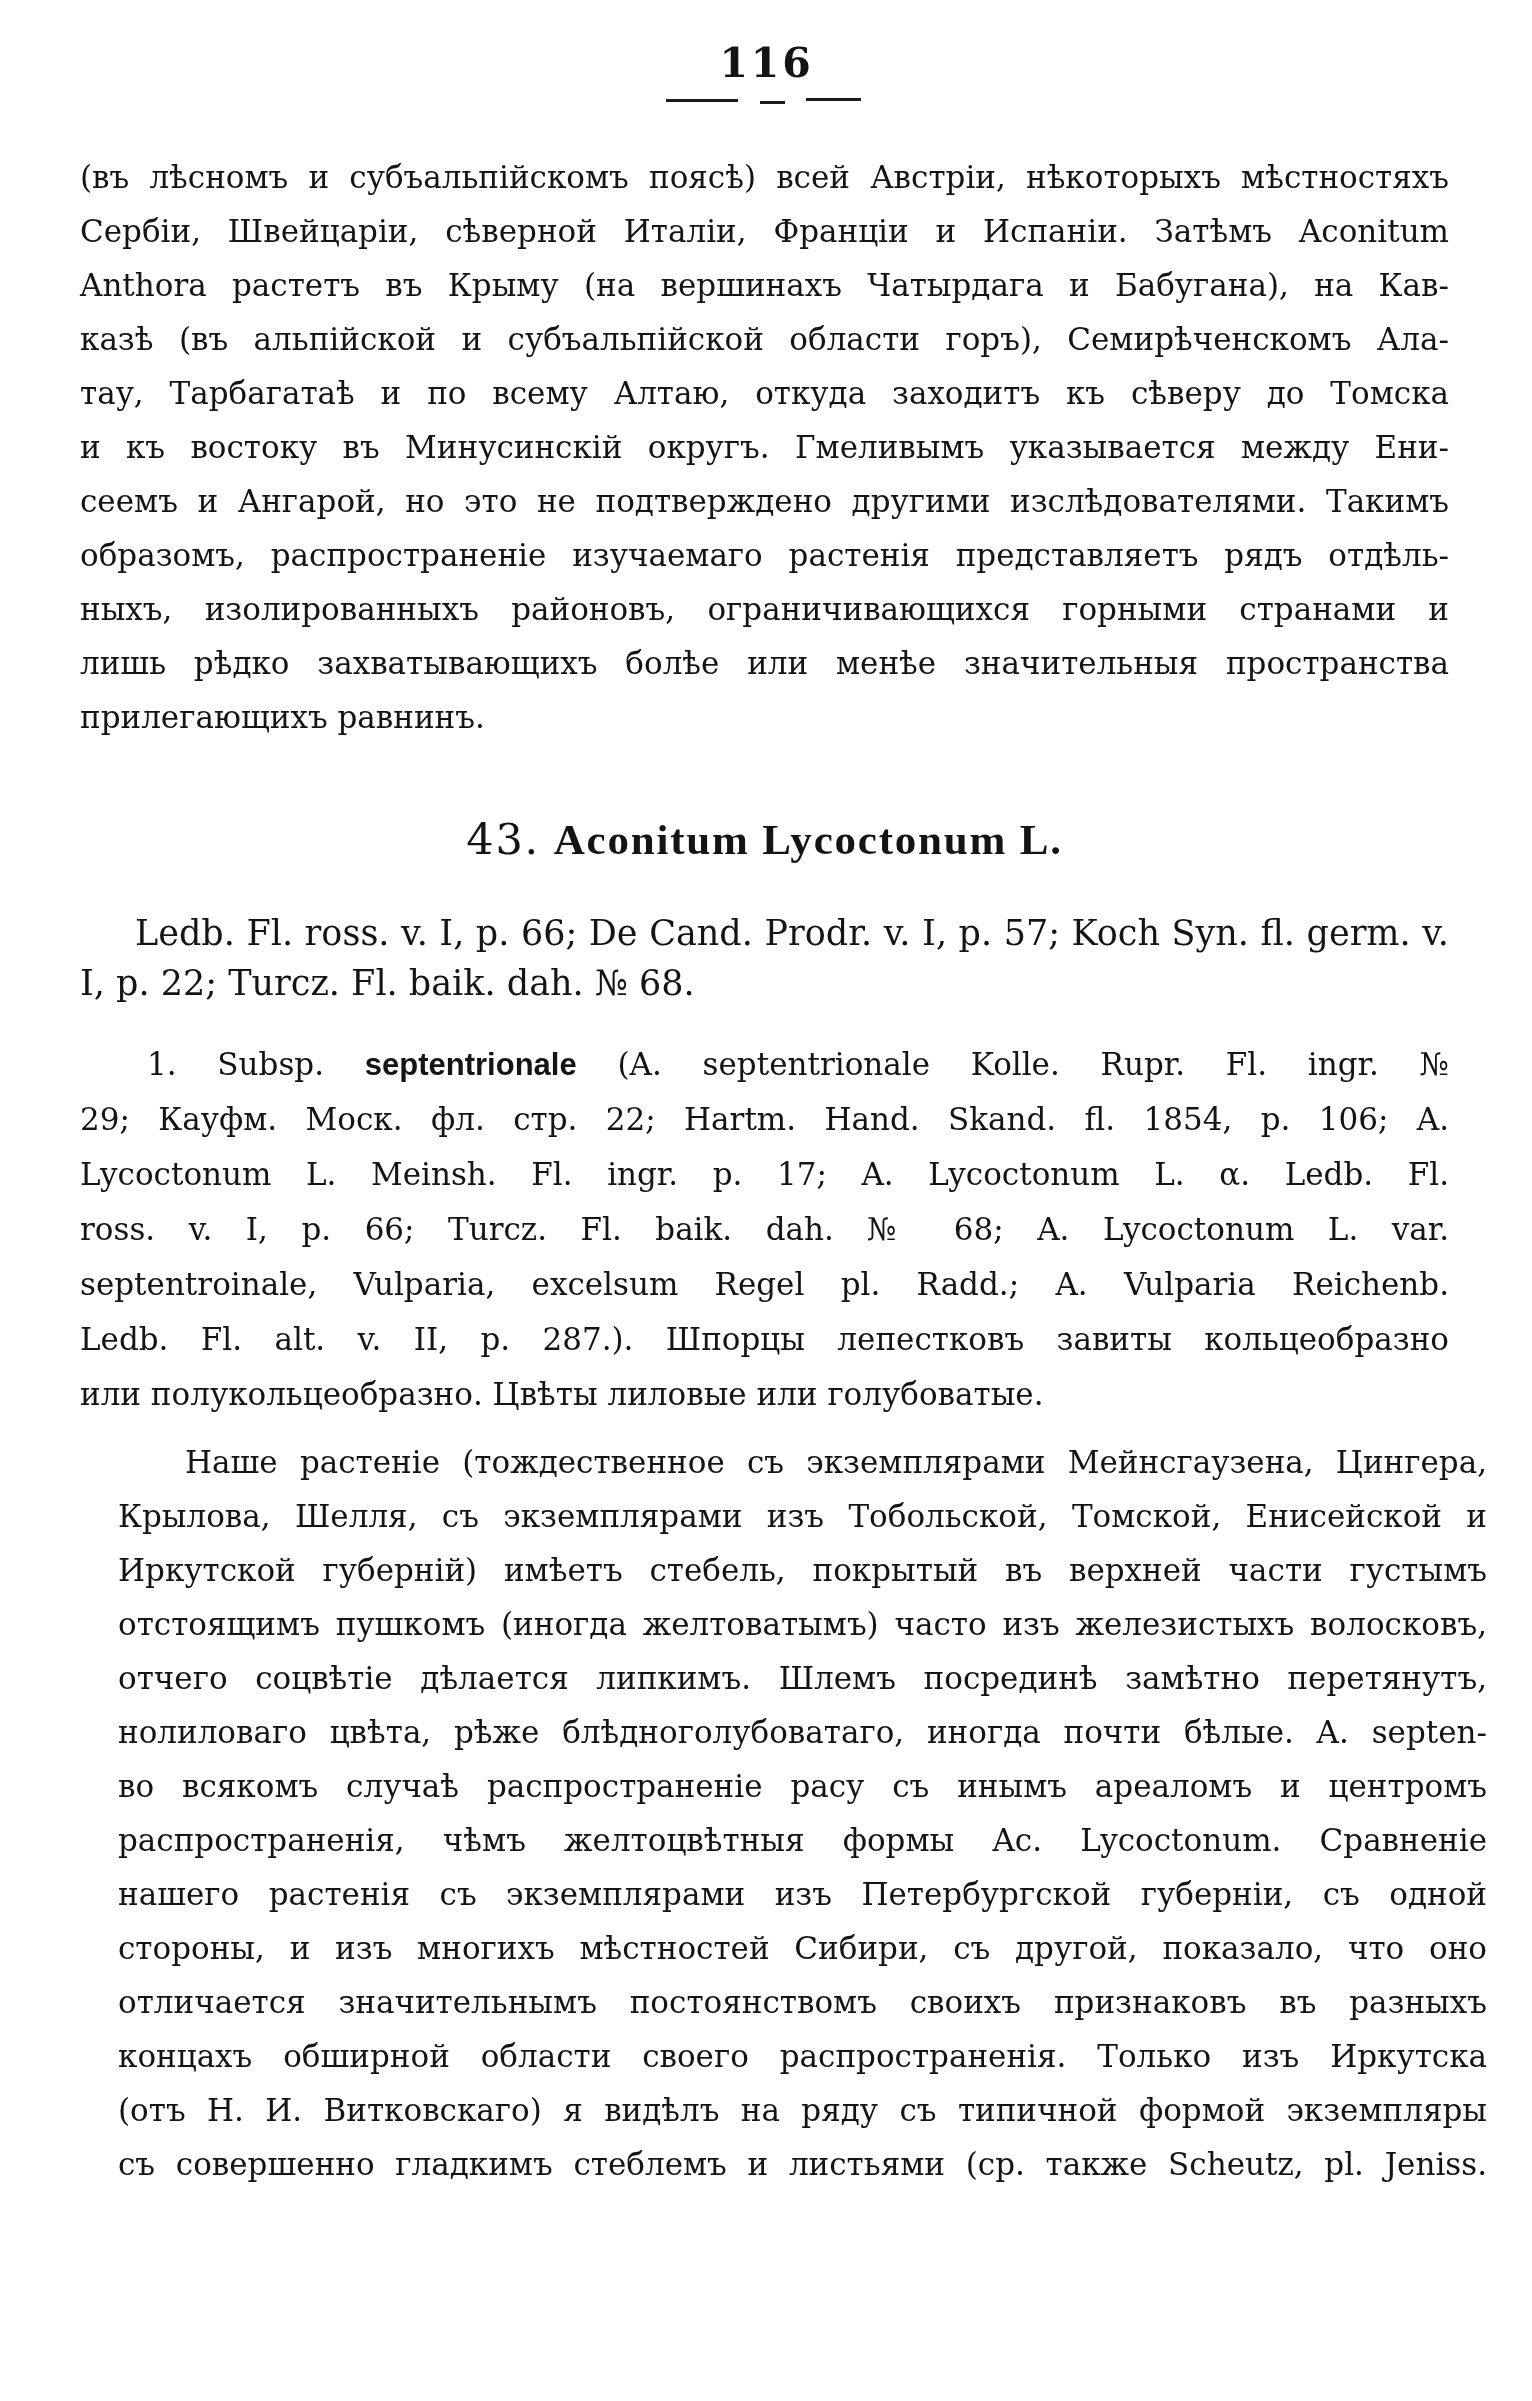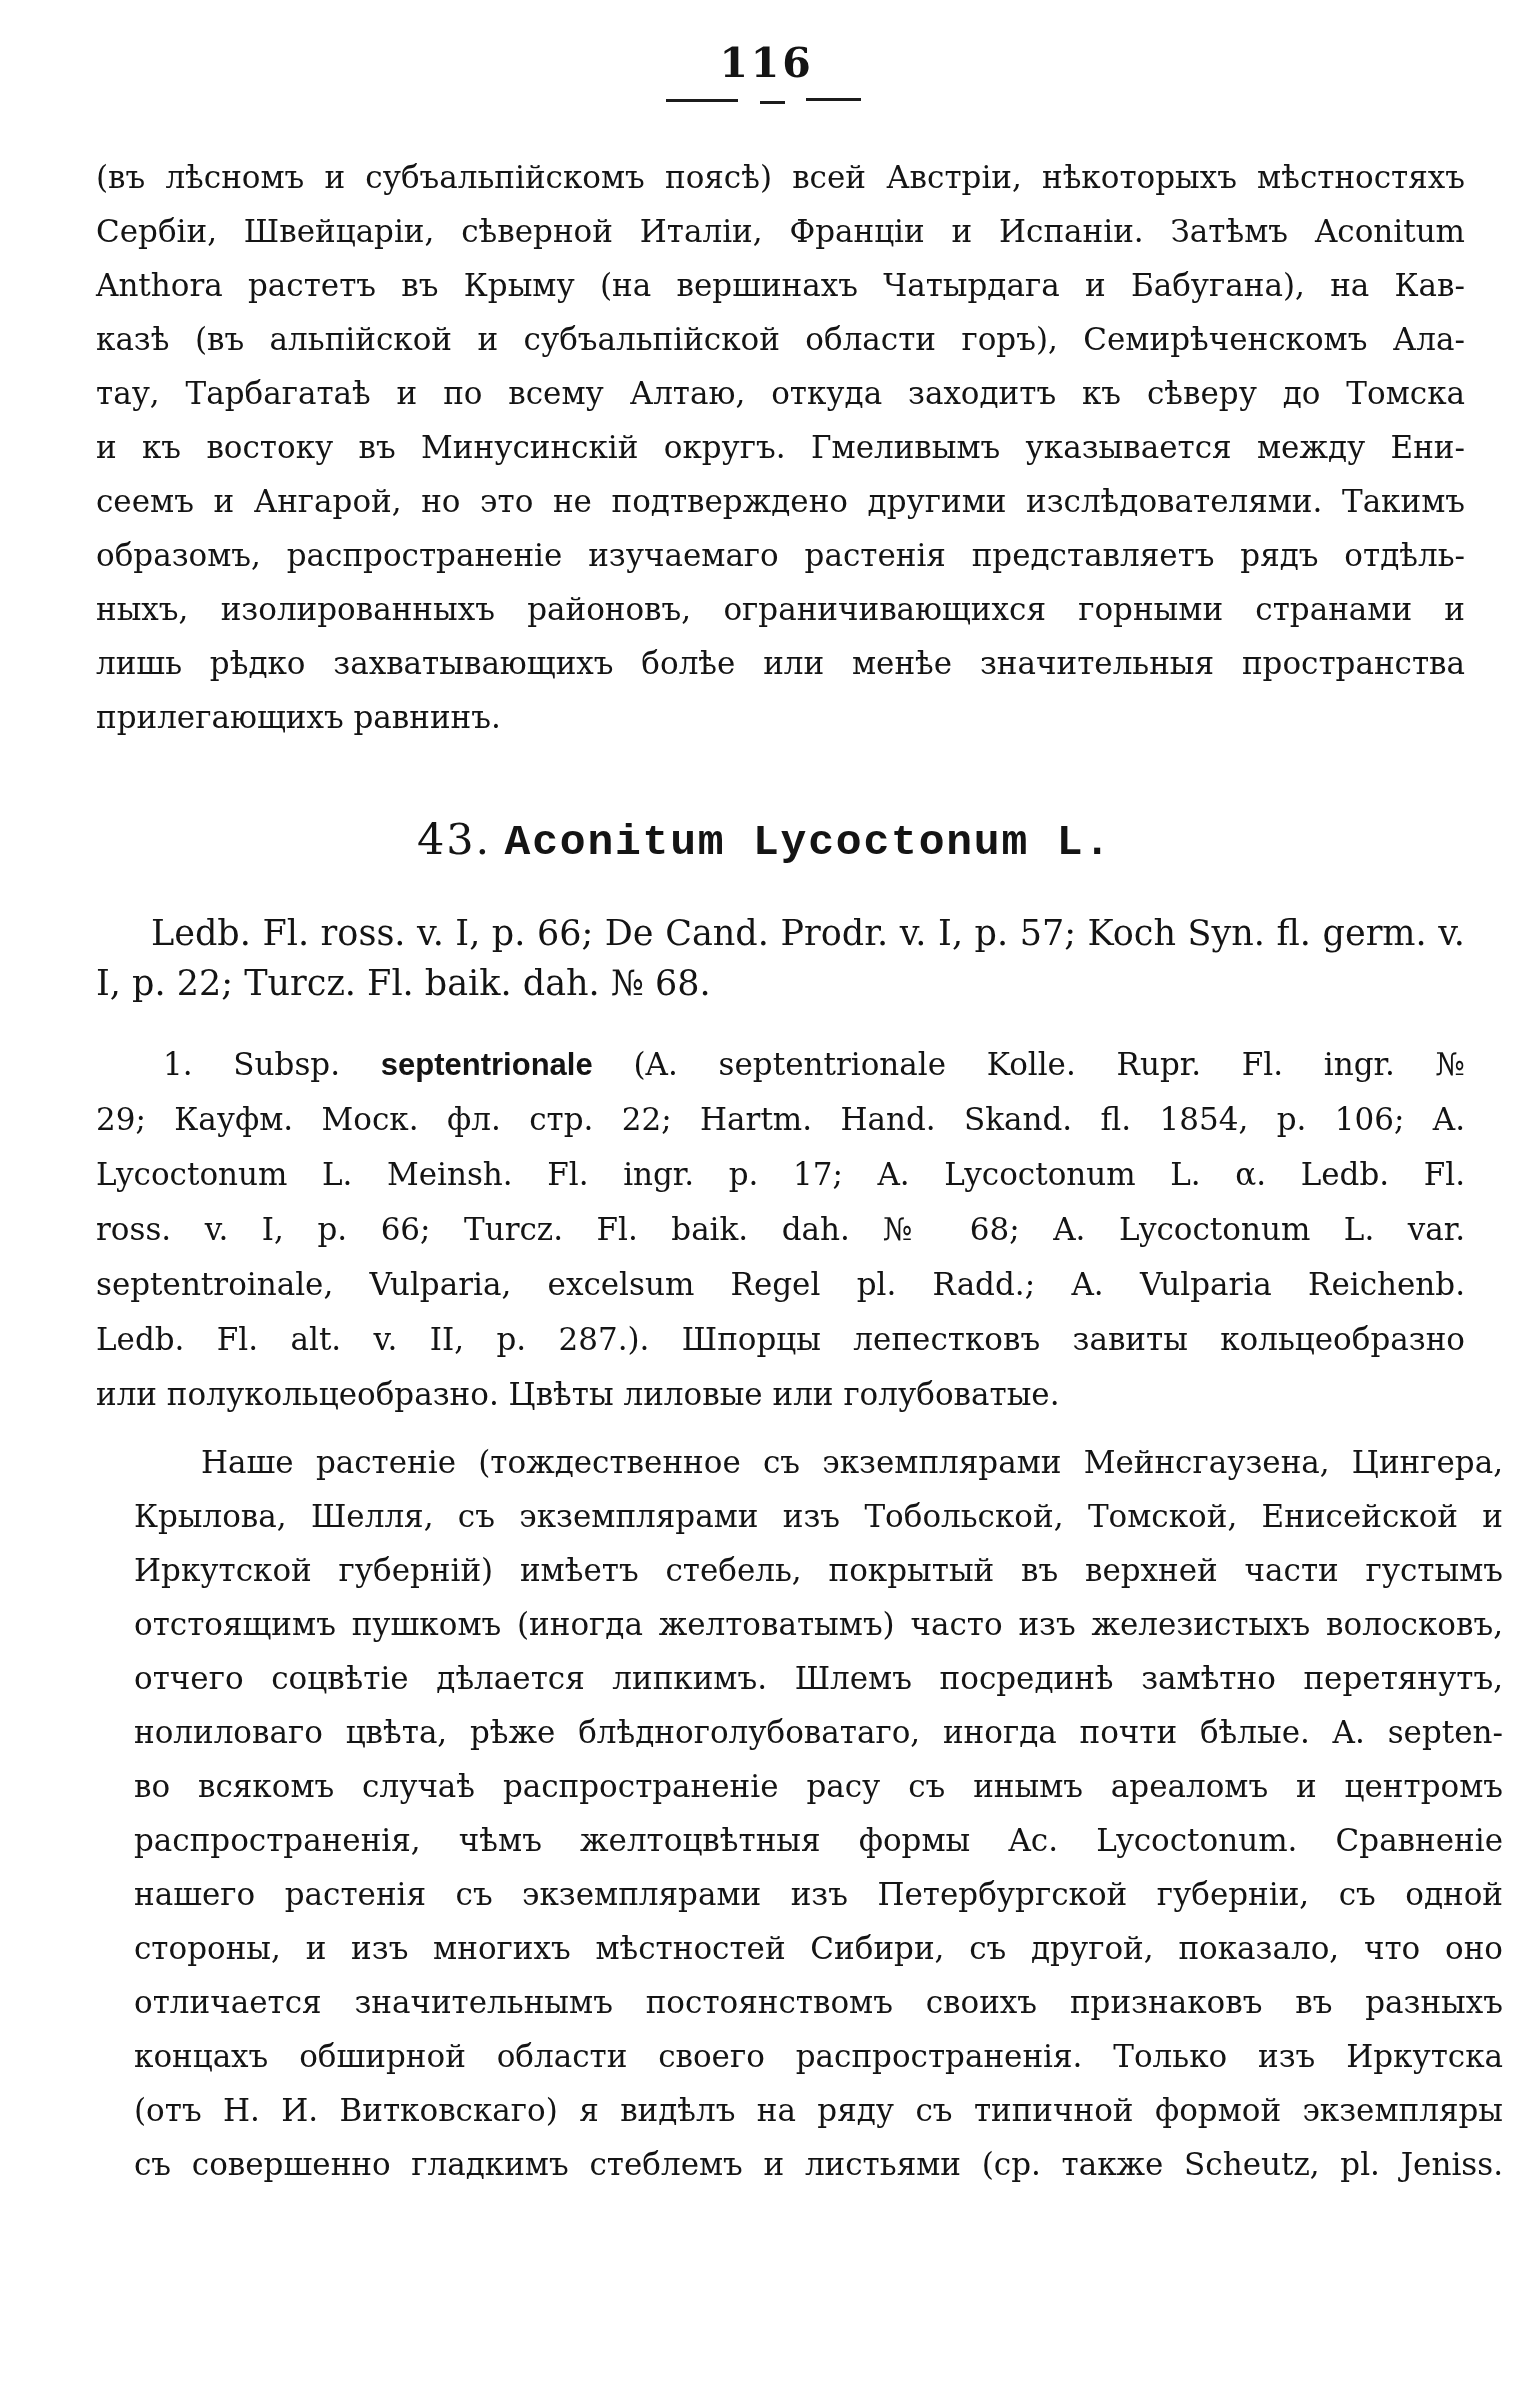--- a/index.html
+++ b/index.html
@@ -15,42 +15,42 @@
   .pagenum {
     position:absolute; top:39px; left:0; width:100%;
     text-align:center;
     font-size:41px; font-weight:bold; letter-spacing:2.8px;
   }
   .rule-seg { position:absolute; height:2.8px; background:#1c1c1c; }
   .rule-a { top:99px; left:666px; width:72px; }
   .rule-b { top:101px; left:760px; width:25px; }
   .rule-c { top:98px; left:806px; width:55px; }
 
-  .block { position:absolute; left:96px; width:1369px; }
+  .block { position:absolute; left:80px; width:1369px; }
   .line {
     font-size:31px;
     line-height:54px; height:54px;
     text-align:justify; text-align-last:justify;
     white-space:normal;
   }
   .lh60 .line { line-height:55px; height:55px; }
   .indent { text-indent:67px; }
   .last { text-align-last:left; }
 
   .intro   { top:150px; }
   .subsp   { top:1037px; }
   .main    { top:1435px;margin-left:38px; }
 
   .heading {
     position:absolute; top:812px; left:80px; width:1369px;
     text-align:center; line-height:55px; height:55px;
     font-size:43px;
   }
   .heading .hnum  { font-family:"DejaVu Serif", serif; letter-spacing:1.8px; }
-  .heading .hname { font-family:Liberation Mono, monospace; font-weight:bold; letter-spacing:1.8px; }
+  .heading .hname { font-family:Liberation Serif, serif; font-weight:bold; letter-spacing:1.8px; }
 
   .citation { top:908px; }
   .citation .line { font-size:35px; line-height:50px; height:50px; }
   .citation .indent { text-indent:55px; }
 
   .boldname { font-family:"Liberation Sans", sans-serif; font-weight:bold; }
 </style>
 </head>
 <body>
 

